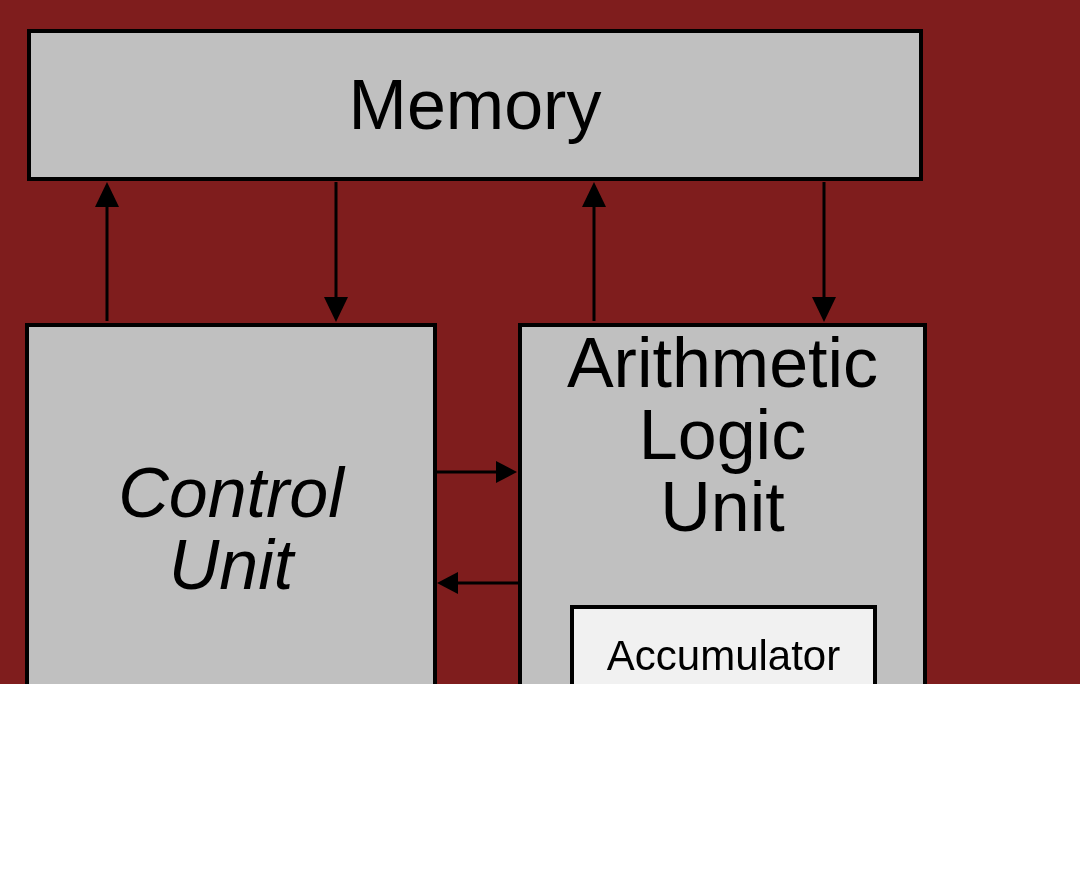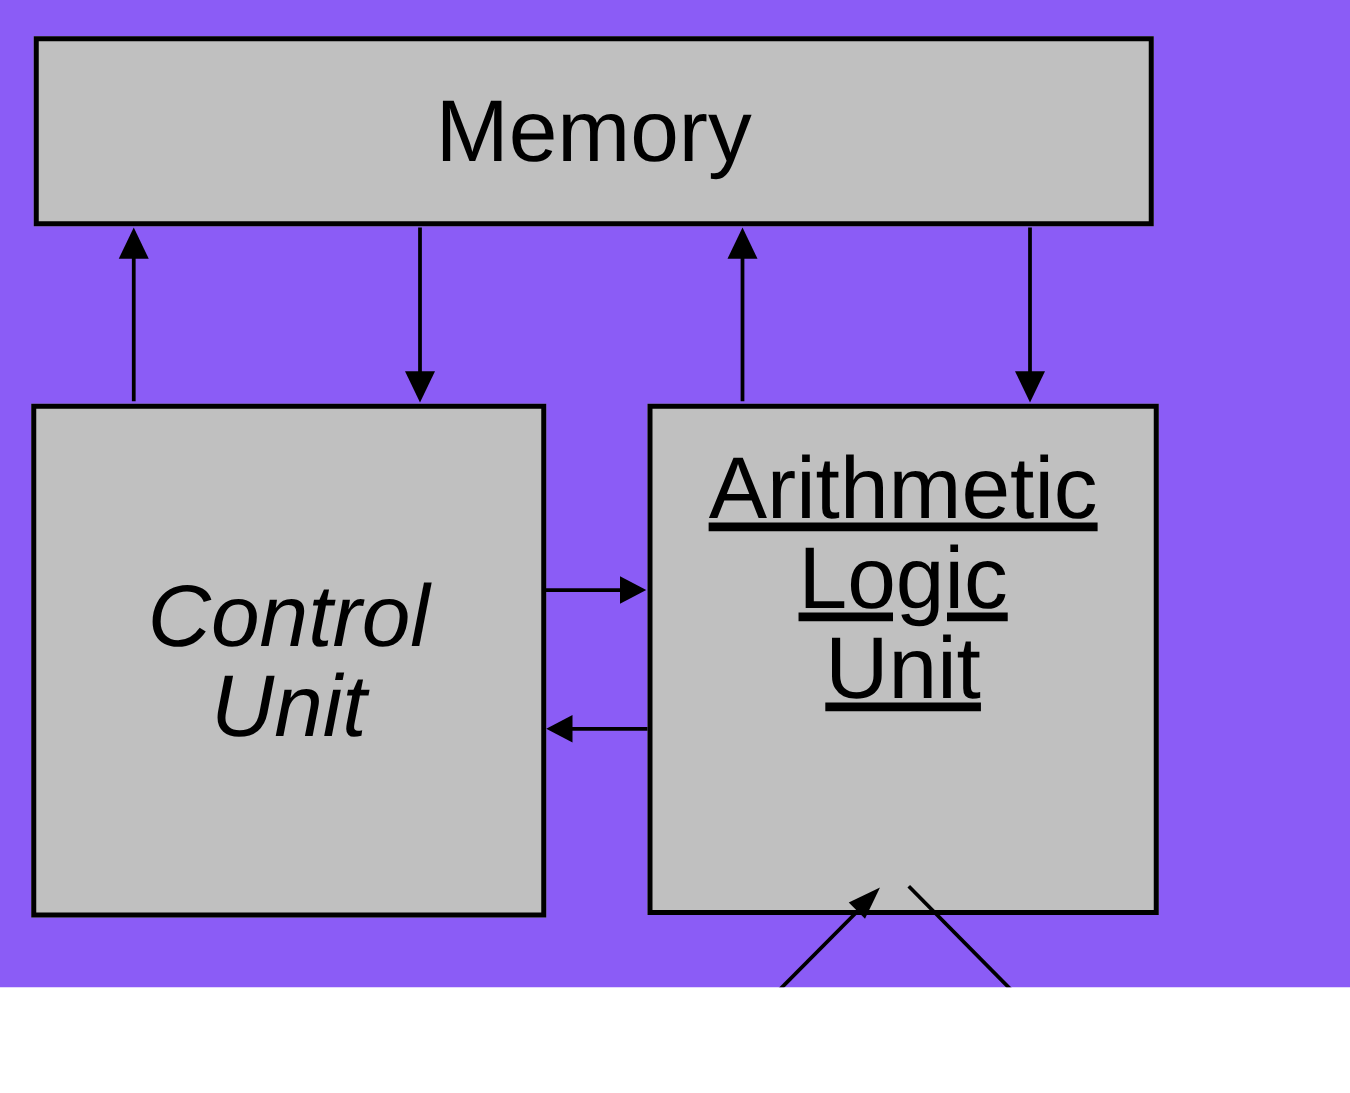--- a/index.html
+++ b/index.html
@@ -3,22 +3,22 @@
 <meta charset="utf-8">
 <style>
   html, body {
     margin: 0;
     padding: 0;
     background: #ffffff;
   }
   #canvas {
     position: relative;
     width: 1080px;
-    height: 790px;
-    background: #8b5cf6;
+    height: 684px;
+    background: #7f1d1d;
     overflow: hidden;
     font-family: "Liberation Sans", sans-serif;
     color: #000000;
   }
   .block {
     position: absolute;
     box-sizing: border-box;
     background: #c0c0c0;
     border: 4px solid #000000;
     display: flex;
@@ -36,22 +36,20 @@
     left: 27px; top: 29px; width: 896px; height: 152px;
   }
   #control-unit-box {
     left: 25px; top: 323px; width: 412px; height: 411px; font-style: italic;
   }
   #alu-box {
     left: 518px; top: 323px; width: 409px; height: 409px;
     display: block;
   }
   #alu-box .block-label {
-    padding-top: 27px;
-    text-decoration: underline;
   }
   #accumulator-box {
     position: absolute;
     box-sizing: border-box;
     left: 48px; top: 278px; width: 307px; height: 102px;
     background: #f1f1f1;
     border: 4px solid #000000;
     display: flex;
     align-items: center;
     justify-content: center;
@@ -88,20 +86,23 @@
 
   <div class="block" id="control-unit-box">
     <div class="block-label">Control
 Unit</div>
   </div>
 
   <div class="block" id="alu-box">
     <div class="block-label">Arithmetic
 Logic
 Unit</div>
+    <div id="accumulator-box">
+      <div class="block-label">Accumulator</div>
+    </div>
   </div>
 
   <svg id="arrow-layer" viewBox="0 0 1080 874" xmlns="http://www.w3.org/2000/svg">
 
     <g>
       <path class="shaft" d="M107,205 L107,321"></path>
       <polygon class="head" points="107,182 95,207 119,207"></polygon>
     </g>
 
     <g>

